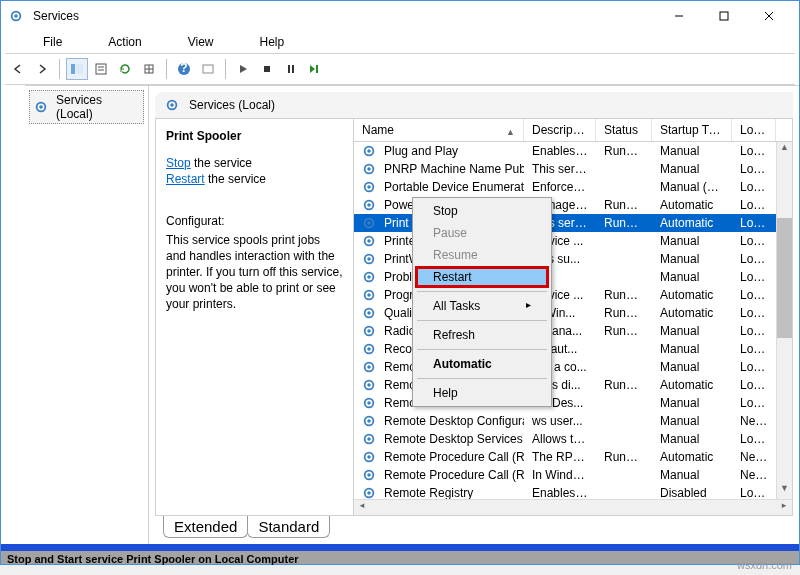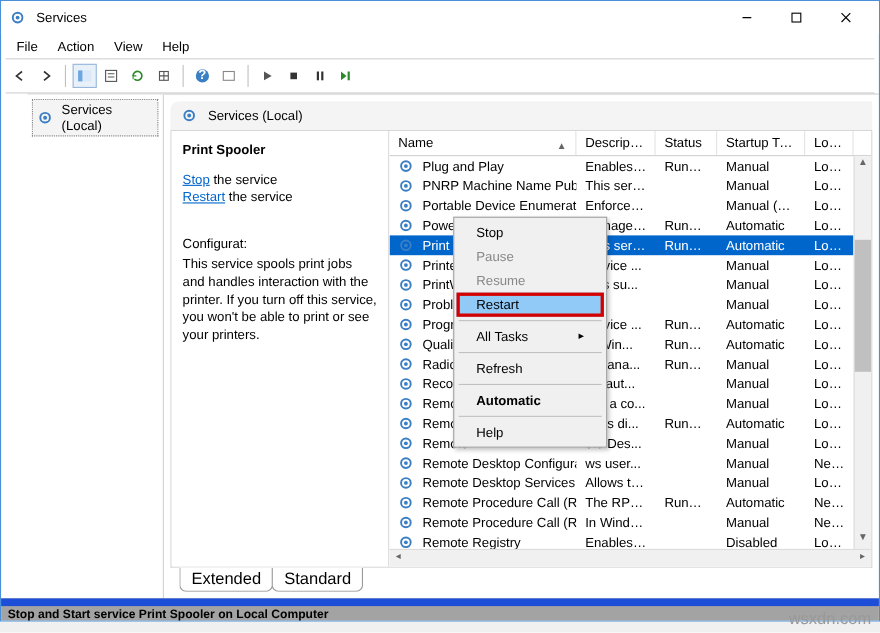--- a/index.html
+++ b/index.html
@@ -4,21 +4,21 @@
 <style>
 * { box-sizing: border-box; font-family: "Segoe UI", Tahoma, sans-serif; font-size: 12px; }
 body { margin: 0; background: #f0f0f0; width: 800px; height: 575px; overflow: hidden; }
 .window { background: #fff; border: 1px solid #4a90d9; width: 800px; height: 565px; display: flex; flex-direction: column; }
 .titlebar { height: 30px; display: flex; align-items: center; padding: 0 8px; background: #fff; }
 .titlebar .title { margin-left: 6px; flex: 1; }
 .winbtns { display: flex; }
 .winbtn { width: 45px; height: 28px; display: flex; align-items: center; justify-content: center; }
 .winbtn svg { width: 10px; height: 10px; }
 .menubar { height: 22px; display: flex; align-items: center; padding: 0 6px; gap: 2px; }
-.menubar span { padding: 2px 8px; }
+.menubar span { padding: 2px 8px; margin-left: 28px; }
 .sep { height: 1px; background: #d0d0d0; margin: 0 4px; }
 .toolbar { height: 30px; display: flex; align-items: center; padding: 0 6px; gap: 2px; }
 .tbtn { width: 22px; height: 22px; display: flex; align-items: center; justify-content: center; border: 1px solid transparent; }
 .tbtn.framed { border: 1px solid #9ab7d9; background: #e8f0fa; }
 .tbar-sep { width: 1px; height: 20px; background: #c0c0c0; margin: 0 4px; }
 .body { flex: 1; display: flex; border-top: 1px solid #d0d0d0; min-height: 0; margin-left: 24px; }
 .left-pane { width: 158px; background: #fff; border-right: 1px solid #d0d0d0; padding: 4px; }
 .tree-item { display: flex; align-items: center; gap: 4px; padding: 2px 4px; background: #f4f4f4; border: 1px dotted #888; }
 .right-pane { flex: 1; display: flex; flex-direction: column; min-height: 0; }
 .pane-header { display: flex; align-items: center; gap: 6px; padding: 6px 10px; background: #f4f4f4; border-bottom: 1px solid #d0d0d0; border-top-left-radius: 8px; margin: 6px 6px 0 6px; }
@@ -42,21 +42,21 @@
 .gear { display: inline-block; width: 14px; height: 14px; margin-right: 4px; flex-shrink: 0; }
 .tabs { height: 22px; display: flex; align-items: flex-end; padding: 0 8px; margin: 0 6px 6px 6px; }
 .tab { border: 1px solid #999; border-top: none; padding: 2px 10px; margin-right: -1px; background: #fff; border-bottom-left-radius: 6px; border-bottom-right-radius: 6px; font-size: 15px; }
 .statusbar { height: 20px; padding: 2px 6px; border-top: 7px solid #1d4ed8; background: #a3a3a3; font-size: 11px; font-weight: bold; }
 .ctx-menu { position: absolute; top: 78px; left: 58px; width: 140px; background: #f0f0f0; border: 1px solid #a0a0a0; box-shadow: 2px 2px 4px rgba(0,0,0,.25); padding: 2px; z-index: 10; }
 .ctx-item { padding: 4px 18px; }
 .ctx-item.dis { color: #888; }
 .ctx-item.hl { background: #91c9f7; border: 3px solid #d40000; padding: 1px 15px; }
 .ctx-item.sub::after { content: "▸"; float: right; font-size: 10px; }
 .ctx-sep { height: 1px; background: #c0c0c0; margin: 3px 2px; }
-.watermark { position: absolute; bottom: 4px; right: 8px; font-size: 15px; color: #999; }
+.watermark { position: absolute; bottom: 4px; right: 8px; font-size: 11px; color: #999; }
 .scrollbar { width: 16px; background: #f0f0f0; border-left: 1px solid #dcdcdc; display: flex; flex-direction: column; }
 .sb-btn { height: 16px; text-align: center; font-size: 9px; color: #666; }
 .sb-thumb { background: #c0c0c0; flex: 0 0 120px; margin-top: 60px; }
 .list-wrap { display: flex; flex: 1; min-height: 0; }
 .hscroll { height: 16px; background: #f0f0f0; border-top: 1px solid #dcdcdc; display: flex; }
 .hs-btn { width: 16px; text-align: center; font-size: 9px; color: #666; }
 </style>
 </head>
 <body>
 

